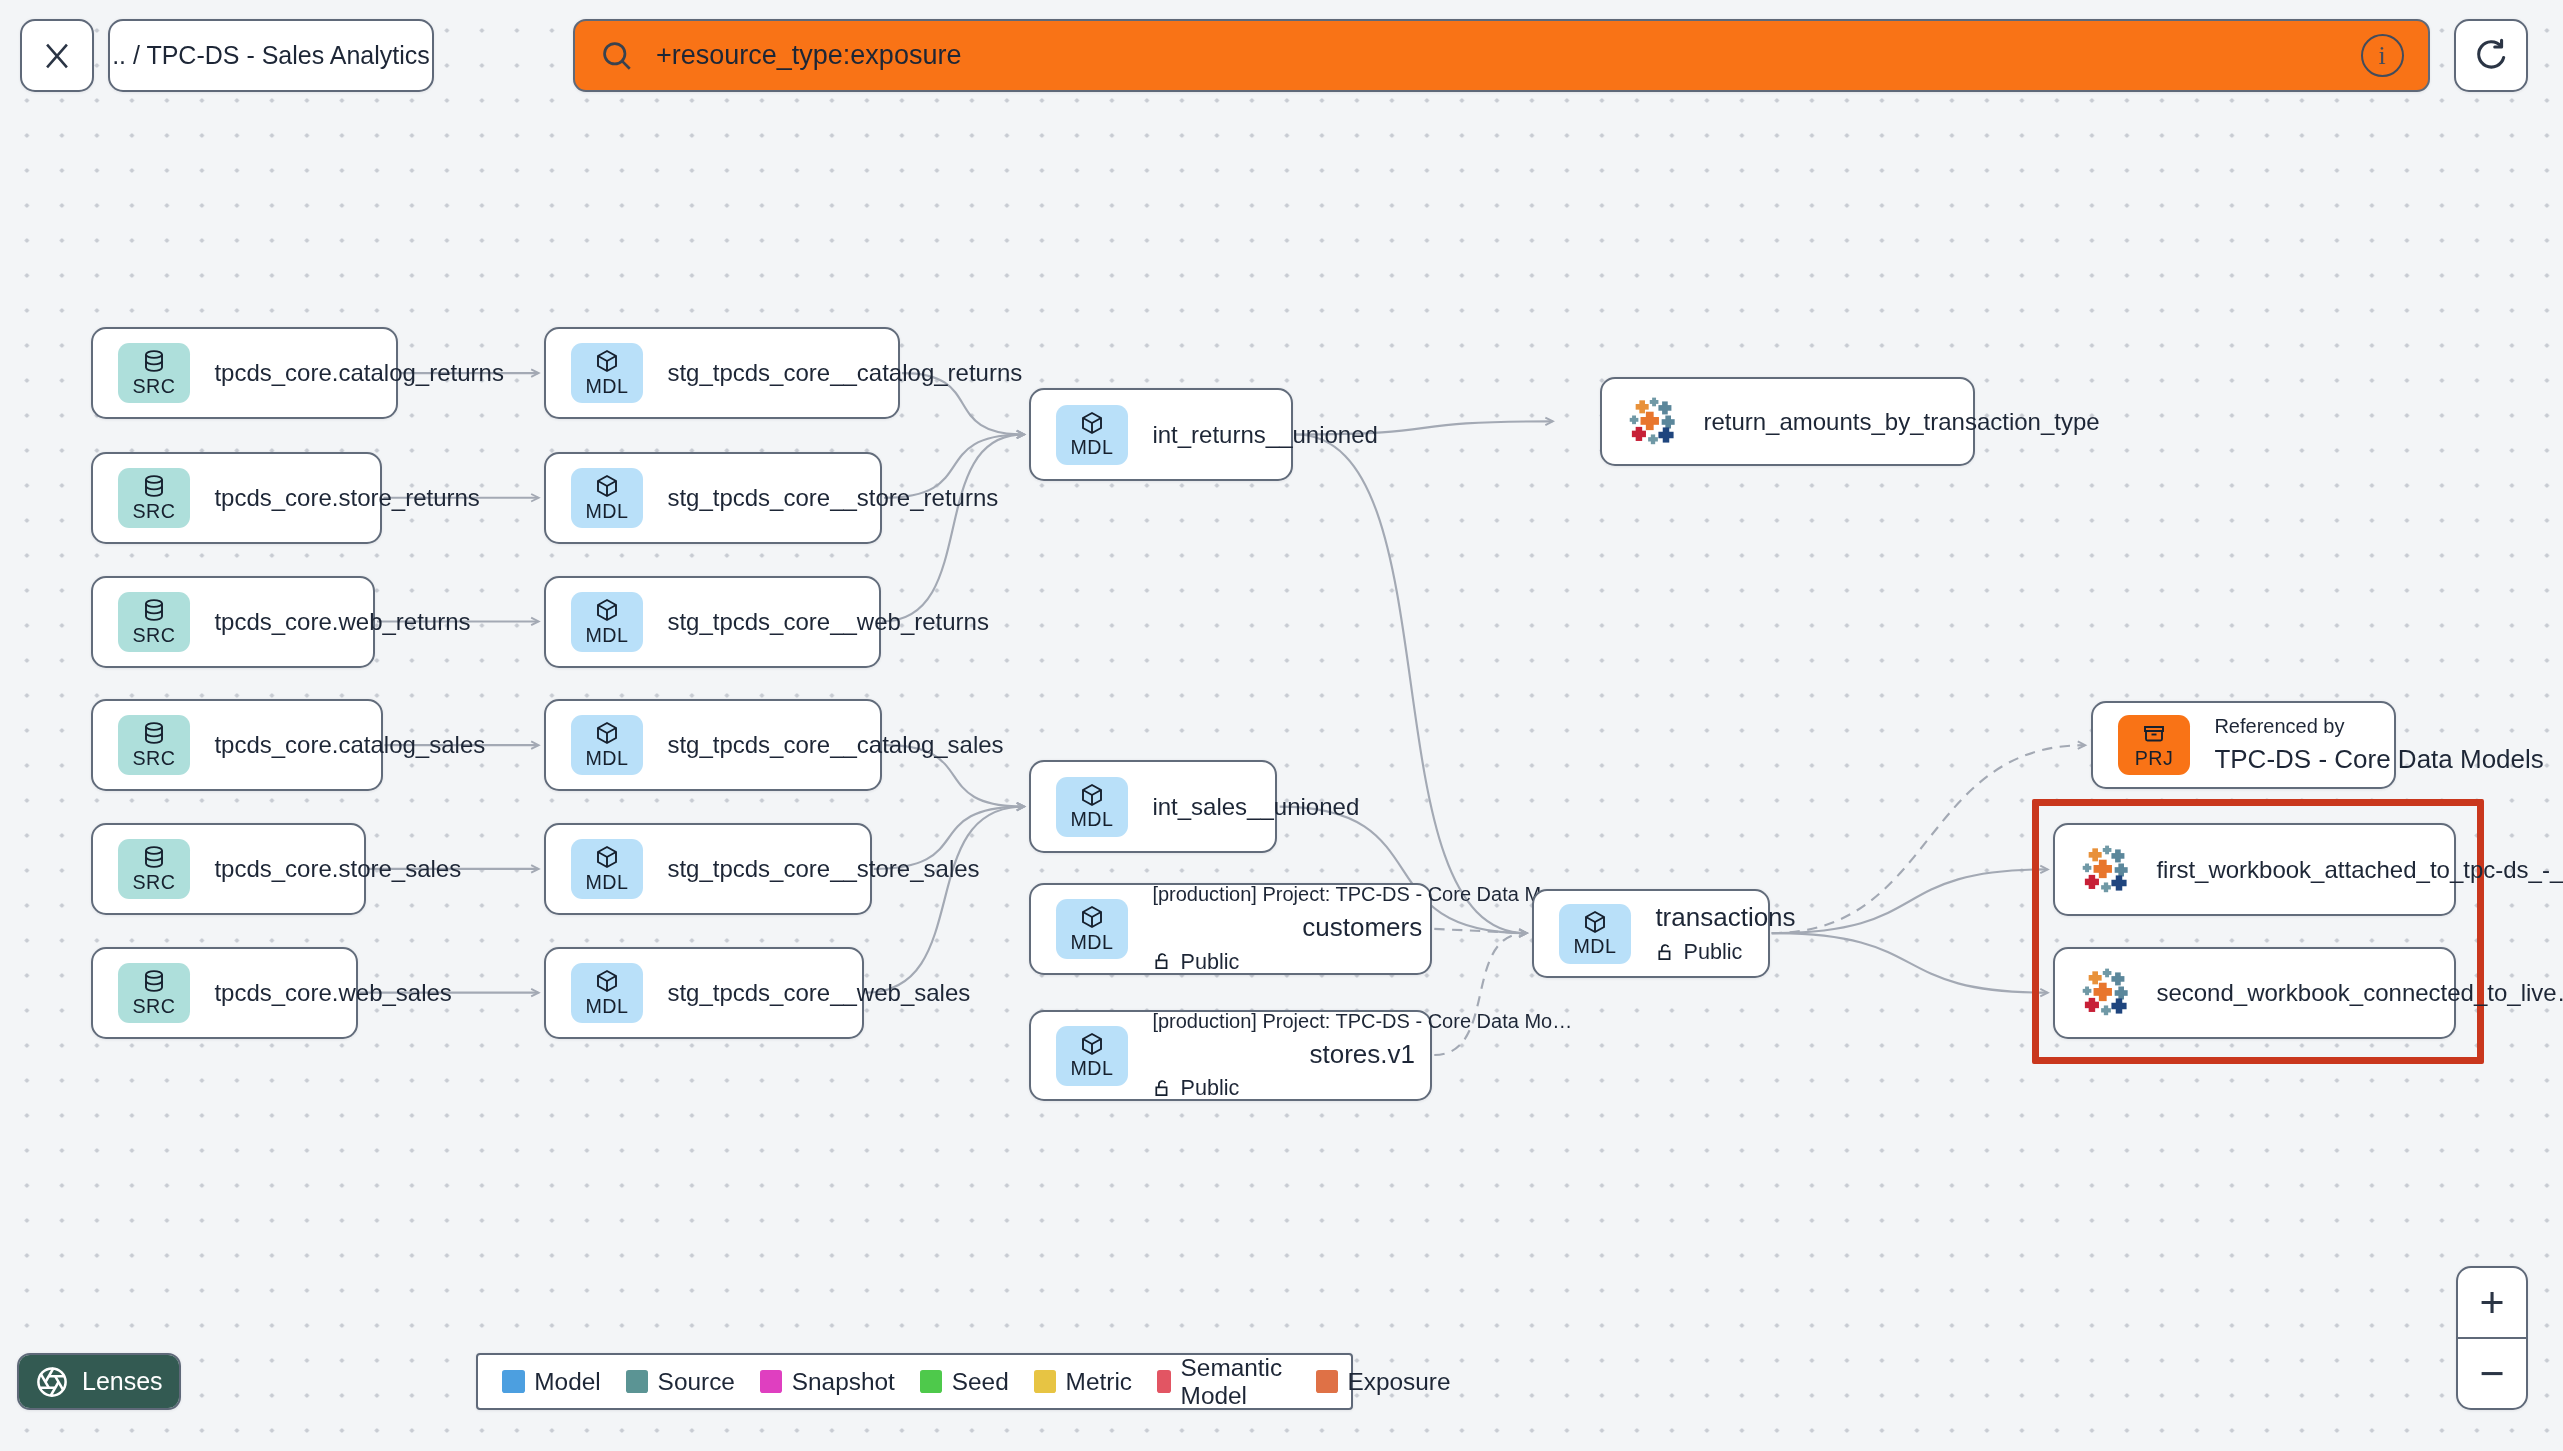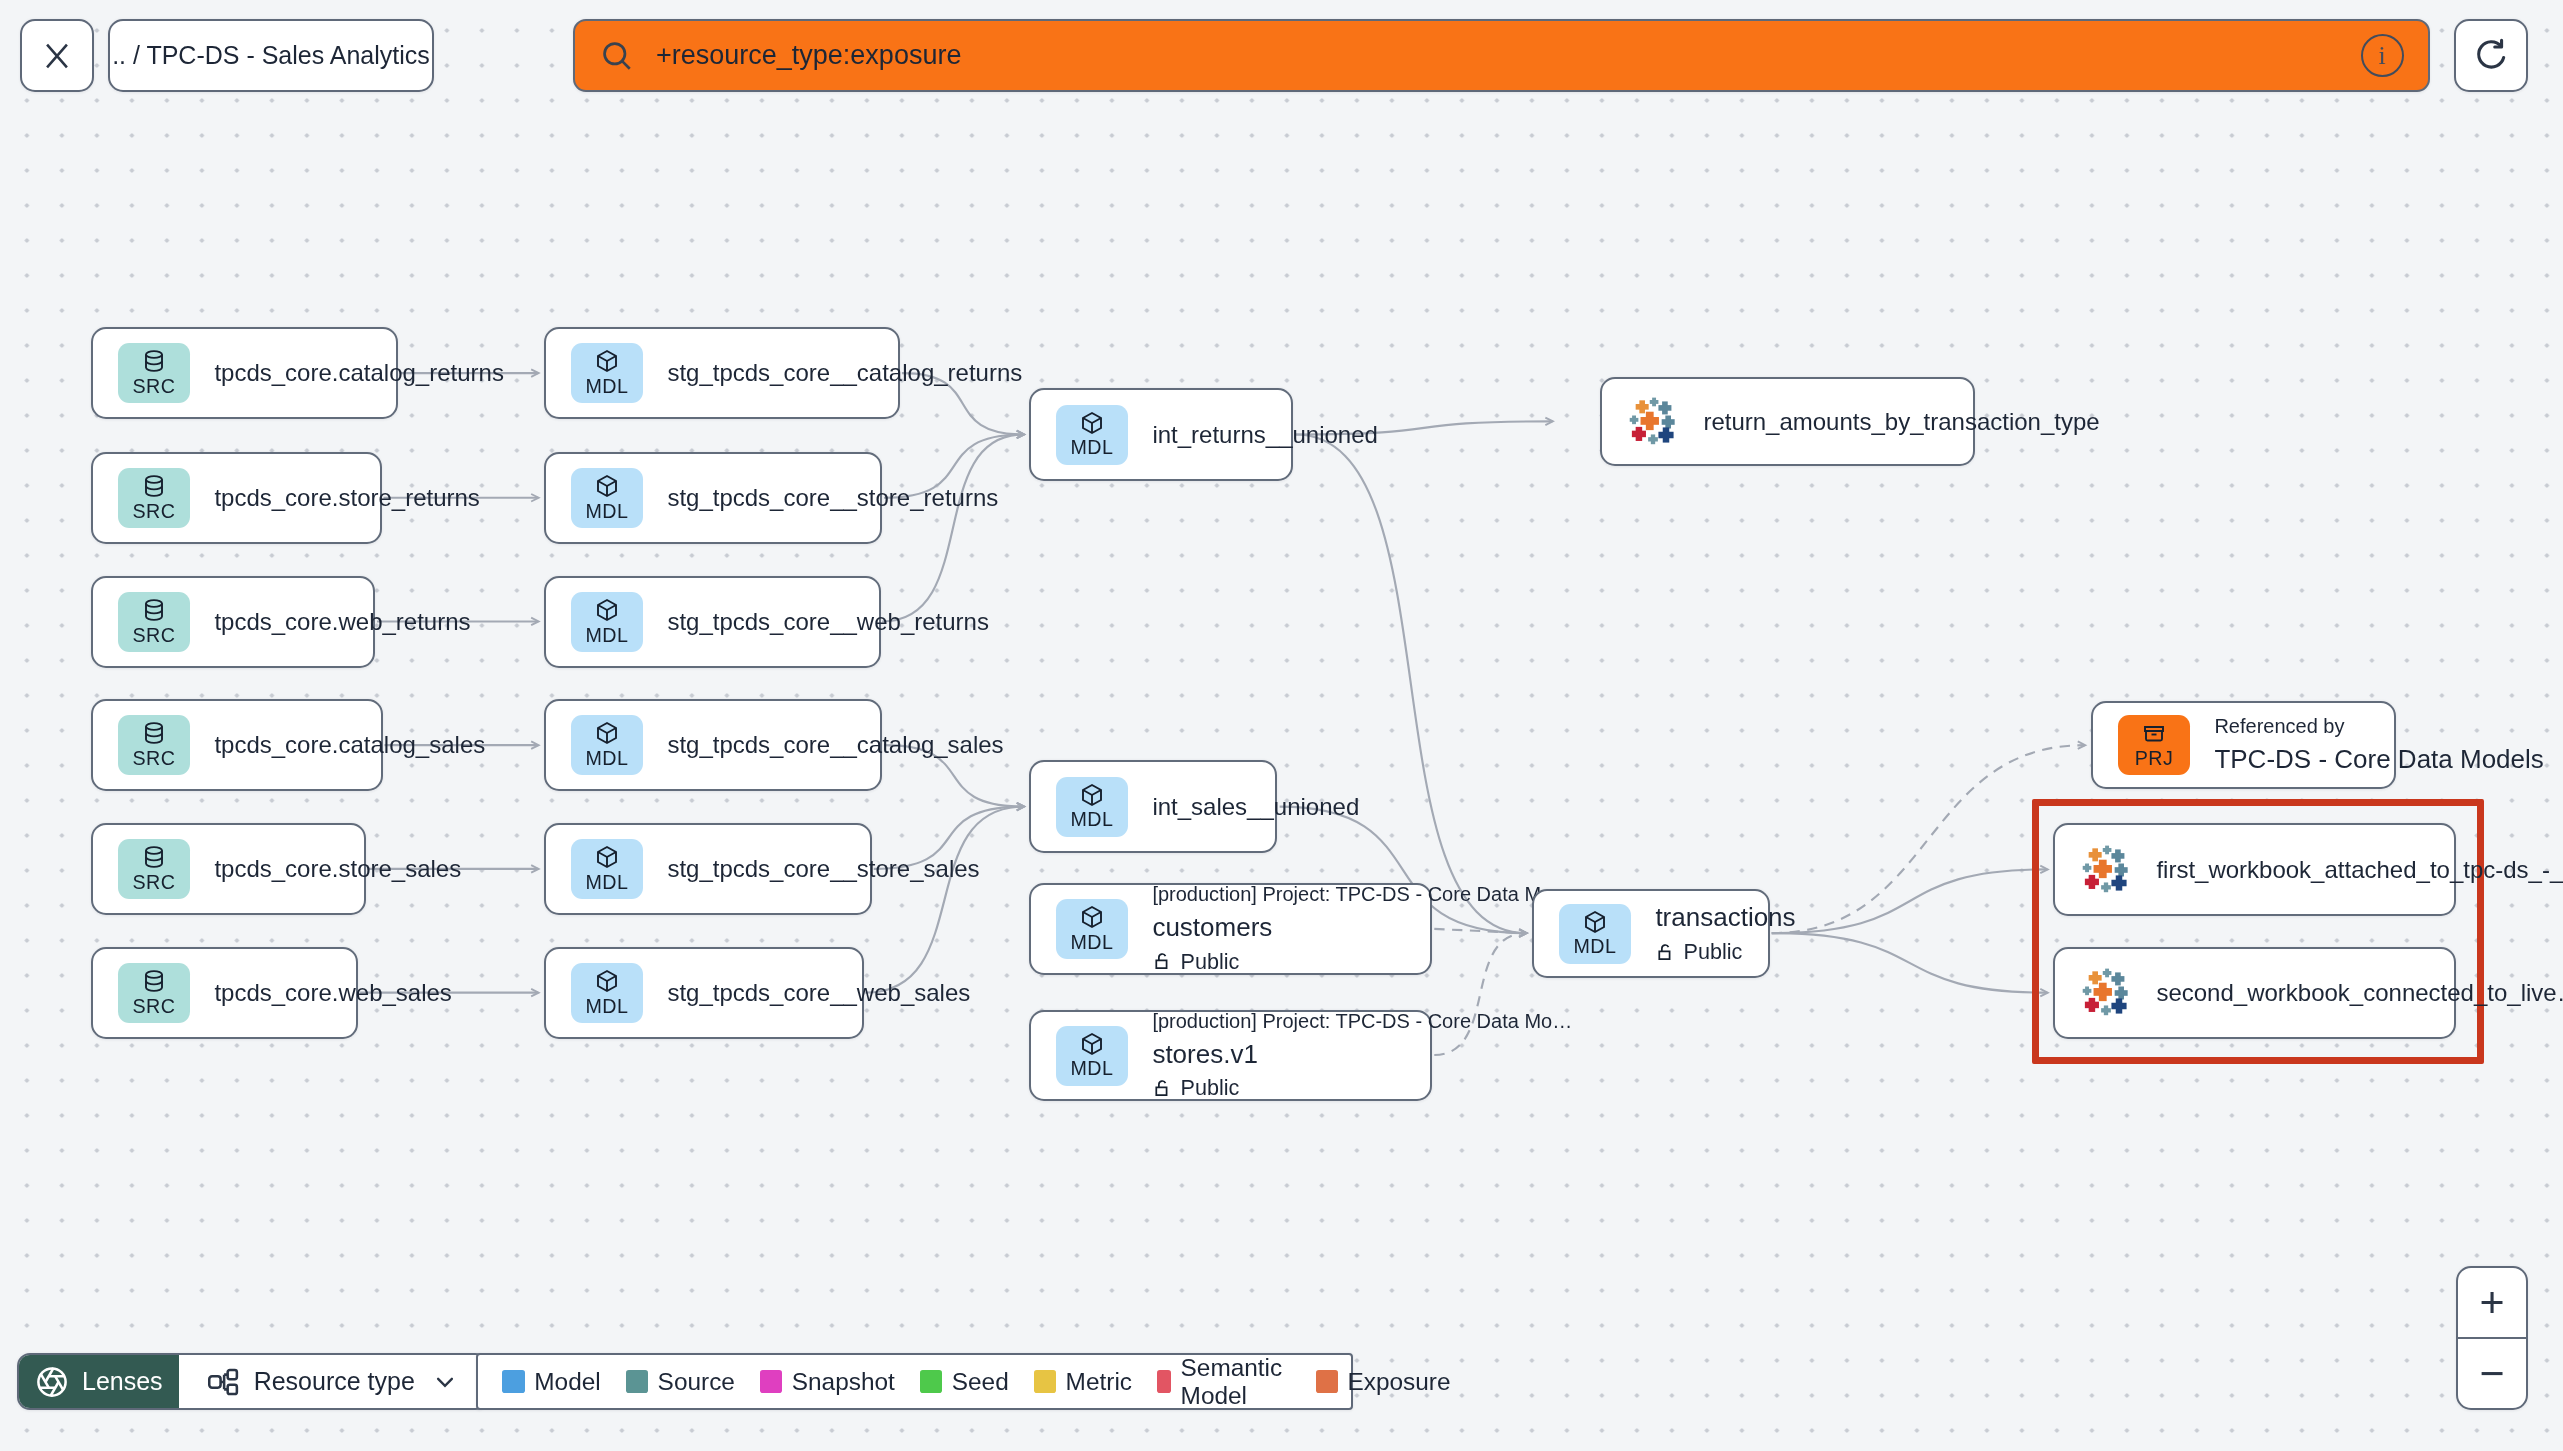--- a/index.html
+++ b/index.html
@@ -53,21 +53,21 @@
     display: flex; flex-direction: column; align-items: center; justify-content: center;
     font-size: 19.7px; color: #16202e; letter-spacing: 0.5px;
   }
   .badge.src { background: #aedfdb; }
   .badge.mdl { background: #b9e0f9; }
   .badge.prj { background: #f97316; }
   .badge svg { margin-bottom: 0.9px; }
   .node .title { font-size: 24px; margin-left: 24.4px; white-space: nowrap; }
   .node .txtcol { margin-left: 24.4px; display: flex; flex-direction: column; gap: 5.6px; }
   .node .txtcol .subtitle { font-size: 20px; white-space: nowrap; }
-  .node .txtcol .title2 { font-size: 26px; white-space: nowrap; }
+  .node .txtcol .title2 { font-size: 26px; white-space: nowrap; text-align: center; }
   .node .access { display: flex; align-items: center; gap: 7.5px; font-size: 21.6px; }
   .node .tableau { width: 52px; height: 52px; flex: 0 0 auto; }
   
   #lens-group {
     position: absolute; left: 17px; top: 1353px; height: 57px; z-index: 4;
     display: flex; border-radius: 13px; overflow: hidden;
     border: 2.3px solid #5f6979; background: #fff; box-shadow: 0 0.9px 2.8px rgba(20,30,50,.08);
   }
   #lenses-btn {
     background: #335a52; color: #fff; display: flex; align-items: center;
@@ -509,34 +509,20 @@
         <path d="M14.31 8 L20.05 17.94"></path>
           <path d="M9.69 8 L21.17 8"></path>
         <path d="M7.38 12 L13.12 2.06"></path>
           <path d="M9.69 16 L3.95 6.06"></path>
         <path d="M14.31 16 L2.83 16"></path>
           <path d="M16.62 12 L10.88 21.94"></path>
       </g>
     </svg>
     <span>Lenses</span>
   </div>
-  <div id="resource-type-btn">
-    <svg width="34" height="34" viewBox="0 0 24 24">
-      <g stroke="#2b3545" stroke-width="1.8" fill="none">
-        <rect x="3" y="8" width="8" height="8" rx="2"></rect>
-        <rect x="16" y="3.5" width="6.5" height="6.5" rx="1.5"></rect>
-        <rect x="16" y="14" width="6.5" height="6.5" rx="1.5"></rect>
-        <path d="M11 12 H13.5 M13.5 6.8 V17.2 M13.5 6.8 H16 M13.5 17.2 H16"></path>
-      </g>
-    </svg>
-    <span>Resource type</span>
-    <svg width="30" height="30" viewBox="0 0 24 24">
-      <path d="M6.5 9.5 L12 15 L17.5 9.5" stroke="#2b3545" stroke-width="1.9" fill="none" stroke-linecap="round"></path>
-    </svg>
-  </div>
 </div>
 
 <div id="legend">
     <div class="legend-item">
       <div class="legend-swatch" style="background: rgb(76, 159, 224);"></div>
       <span>Model</span>
     </div>
     <div class="legend-item">
       <div class="legend-swatch" style="background: rgb(91, 148, 148);"></div>
       <span>Source</span>

